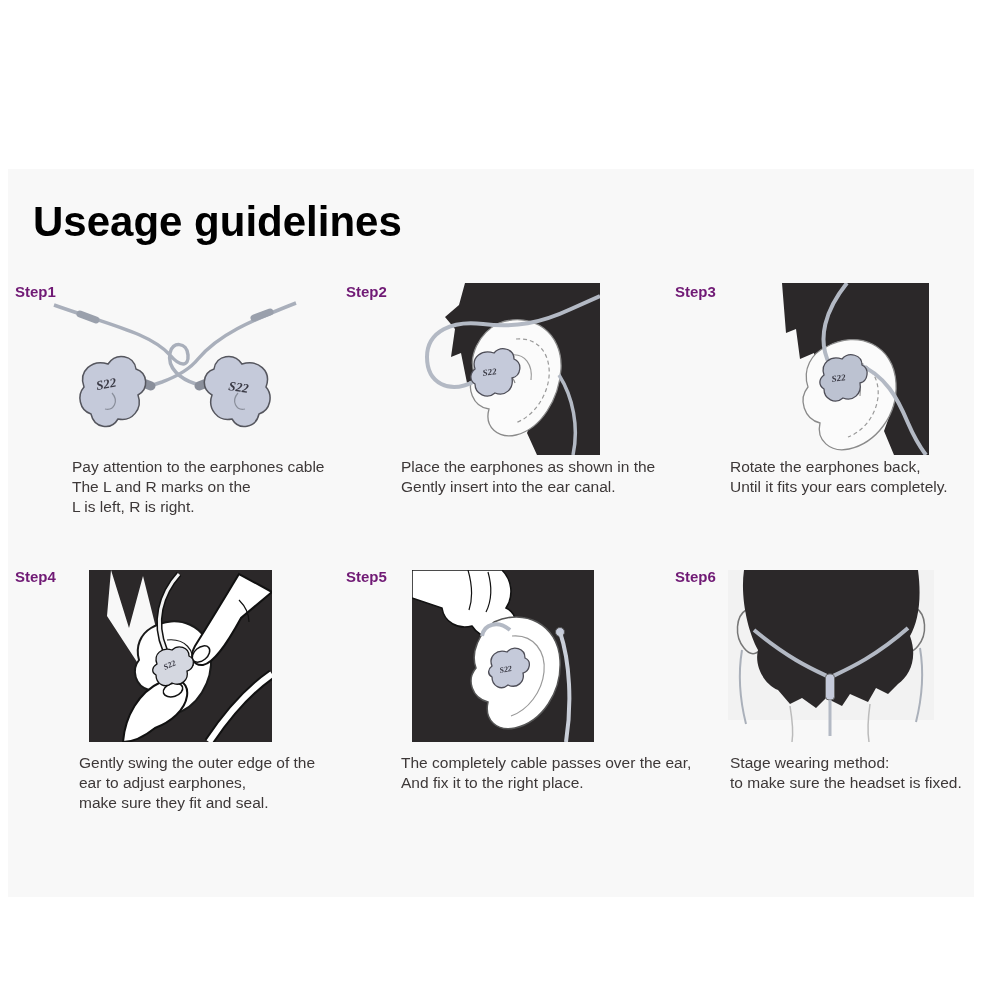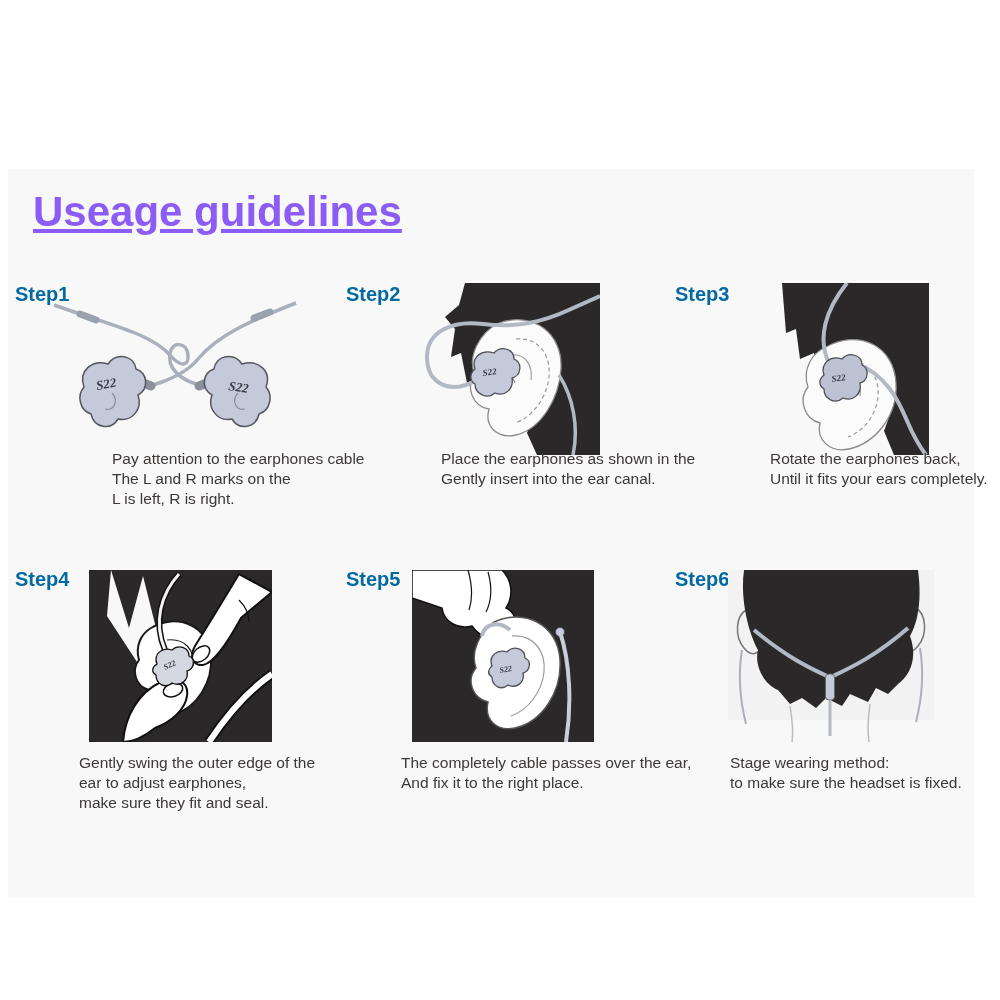--- a/index.html
+++ b/index.html
@@ -1,25 +1,25 @@
 <!DOCTYPE html>
 <html><head>
 <meta charset="utf-8">
 <style>
   html,body{margin:0;padding:0;background:#ffffff;}
   body{width:1000px;height:1000px;position:relative;overflow:hidden;
        font-family:"Liberation Sans","DejaVu Sans",sans-serif;}
   .panel{position:absolute;left:8px;top:169px;width:966px;height:728px;background:#f8f8f8;}
-  .page-title{position:absolute;left:33px;top:188px;font-size:42px;font-weight:700;
-              color:#8b5cf6;letter-spacing:0px;text-decoration:underline;}
+  .page-title{position:absolute;left:33px;top:198px;font-size:42px;font-weight:700;
+              color:#000000;letter-spacing:0px;}
   .cell{position:absolute;width:330px;height:280px;}
-  .step-label{position:absolute;left:0;top:0;font-size:20px;font-weight:600;color:#0369a1;}
+  .step-label{position:absolute;left:0;top:0;font-size:15px;font-weight:600;color:#701a75;}
   .illus{position:absolute;}
   .caption{position:absolute;left:55px;font-size:15.5px;line-height:20px;color:#3d3838;white-space:nowrap;}
-  .cap-r1{top:166px;margin-left:40px;}
+  .cap-r1{top:174px;}
   .cap-r2{top:185px;}
   svg{display:block;}
   svg text{font-family:"Liberation Serif","DejaVu Serif",serif;font-style:italic;font-weight:bold;fill:#3a3a45;}
 </style>
 </head>
 <body>
 
 <div class="panel"></div>
 <div class="page-title">Useage guidelines</div>
 

